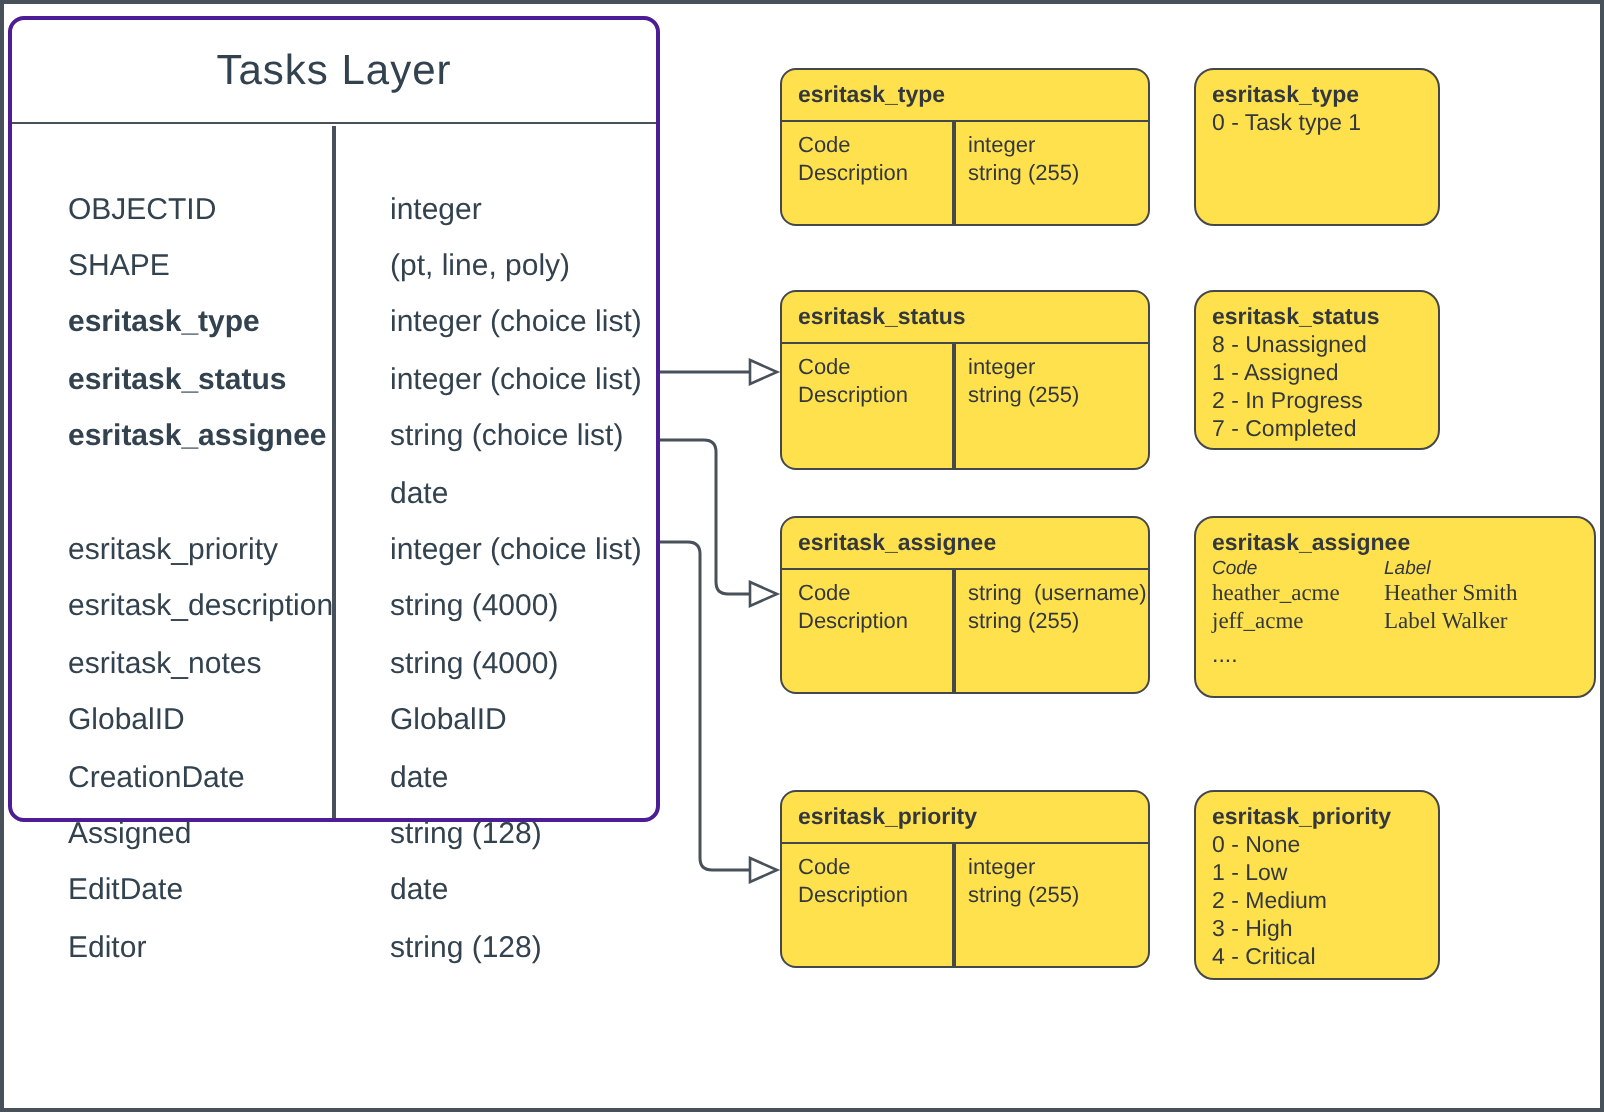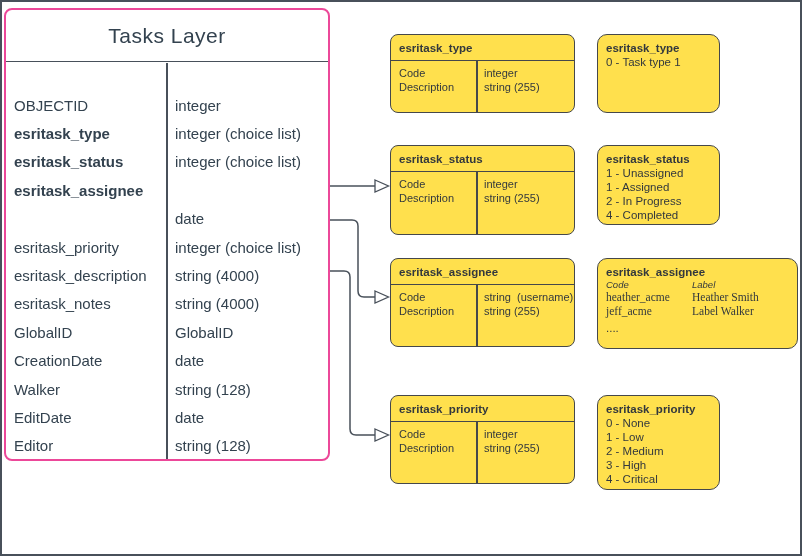--- a/index.html
+++ b/index.html
@@ -4,28 +4,28 @@
 <style>
   html,body{margin:0;padding:0;}
   body{
     width:802px;height:556px;position:relative;overflow:hidden;
     background:#ffffff;font-family:"Liberation Sans",sans-serif;
     color:#33424F;
   }
   .frame{position:absolute;inset:0;border:2px solid #48505A;box-sizing:border-box;pointer-events:none;}
 
   
-  .tasks{position:absolute;left:4px;top:8px;width:326px;height:453px;
-    border:2px solid #ec4899;border-radius:8px;background:#fff;box-sizing:border-box;}
+  .tasks{position:absolute;left:4px;top:8px;width:326px;height:403px;
+    border:2px solid #4c1d95;border-radius:8px;background:#fff;box-sizing:border-box;}
   .tasks-title{height:51px;display:flex;align-items:center;justify-content:center;
     font-size:21px;letter-spacing:.5px;border-bottom:1.5px solid #48505A;}
   .tasks-body{position:absolute;top:52.5px;bottom:0;left:0;right:0;}
   .tasks-coldiv{position:absolute;left:160px;top:0;bottom:0;width:1.5px;background:#48505A;}
   .tasks-rows{position:absolute;top:28px;left:0;right:0;}
-  .trow{position:relative;height:28.4px;font-size:15px;}
+  .trow{position:relative;height:28.4px;font-size:15px;margin-left:20px;}
   .trow span{position:absolute;top:50%;transform:translateY(-50%);white-space:nowrap;}
   .trow .fname{left:8px;}
   .trow .ftype{left:169px;}
   .trow.bold .fname{font-weight:bold;}
 
   
   .cdt{position:absolute;left:390px;width:185px;background:#FFE04D;
     border:1.5px solid #45484B;border-radius:8px;box-sizing:border-box;color:#33383D;}
   .cdt-header{height:25px;display:flex;align-items:center;padding-left:8px;
     font-weight:bold;font-size:11.5px;border-bottom:1.5px solid #45484B;}
@@ -66,30 +66,35 @@
 
 <div class="tasks">
   <div class="tasks-title">Tasks Layer</div>
   <div class="tasks-body">
     <div class="tasks-coldiv"></div>
     <div class="tasks-rows">
       <div class="trow">
           <span class="fname">OBJECTID</span>
           <span class="ftype">integer</span>
         </div>
+      <div class="trow">
+          <span class="fname">SHAPE</span>
+          <span class="ftype">(pt, line, poly)</span>
+        </div>
       <div class="trow bold">
           <span class="fname">esritask_type</span>
           <span class="ftype">integer (choice list)</span>
         </div>
       <div class="trow bold">
           <span class="fname">esritask_status</span>
           <span class="ftype">integer (choice list)</span>
         </div>
       <div class="trow bold">
           <span class="fname">esritask_assignee</span>
+          <span class="ftype">string (choice list)</span>
         </div>
       <div class="trow">
           <span class="ftype">date</span>
         </div>
       <div class="trow">
           <span class="fname">esritask_priority</span>
           <span class="ftype">integer (choice list)</span>
         </div>
       <div class="trow">
           <span class="fname">esritask_description</span>
@@ -101,21 +106,21 @@
         </div>
       <div class="trow">
           <span class="fname">GlobalID</span>
           <span class="ftype">GlobalID</span>
         </div>
       <div class="trow">
           <span class="fname">CreationDate</span>
           <span class="ftype">date</span>
         </div>
       <div class="trow">
-          <span class="fname">Walker</span>
+          <span class="fname">Assigned</span>
           <span class="ftype">string (128)</span>
         </div>
       <div class="trow">
           <span class="fname">EditDate</span>
           <span class="ftype">date</span>
         </div>
       <div class="trow">
           <span class="fname">Editor</span>
           <span class="ftype">string (128)</span>
         </div>
@@ -151,24 +156,24 @@
   <div class="cdt-col r"><div>integer</div><div>string (255)</div></div>
 </div>
 
 <div class="vlist" style="top:34px;width:123px;height:79px;">
   <div class="vlist-title">esritask_type</div>
   <div>0 - Task type 1</div>
 </div>
 
 <div class="vlist" style="top:145px;width:123px;height:80px;">
   <div class="vlist-title">esritask_status</div>
-  <div>1 - Unassigned</div>
+  <div>8 - Unassigned</div>
   <div>1 - Assigned</div>
   <div>2 - In Progress</div>
-  <div>4 - Completed</div>
+  <div>7 - Completed</div>
 </div>
 
 <div class="vlist" style="top:258px;width:201px;height:91px;">
   <div class="vlist-title">esritask_assignee</div>
   <div class="asg-grid">
     <div class="asg-collabel">Code</div>
     <div class="asg-collabel">Label</div>
     <div class="asg-cell">heather_acme</div>
     <div class="asg-cell">Heather Smith</div>
     <div class="asg-cell">jeff_acme</div>

